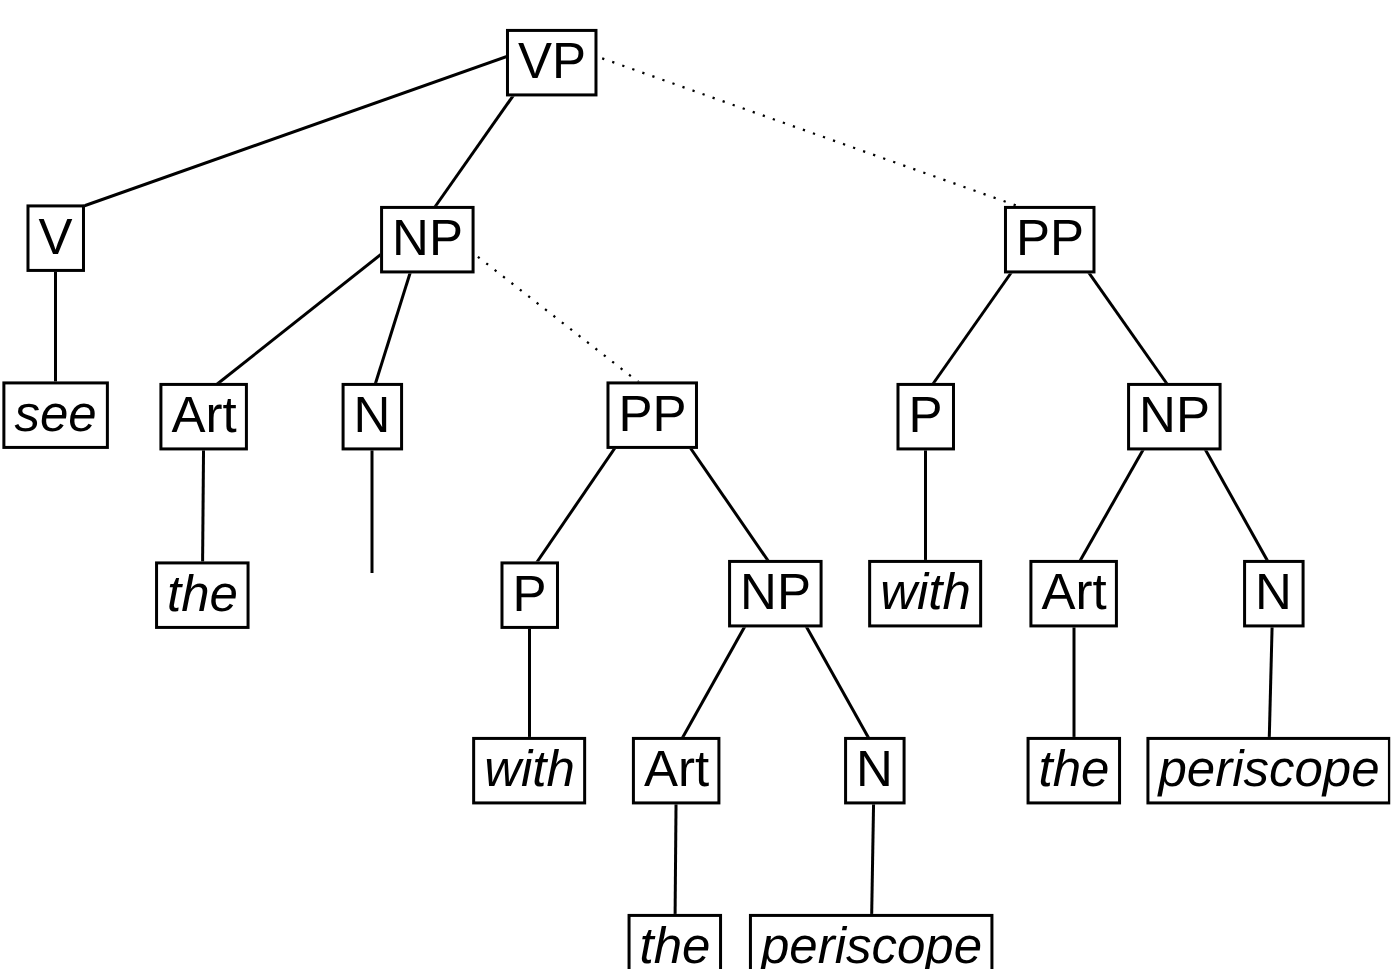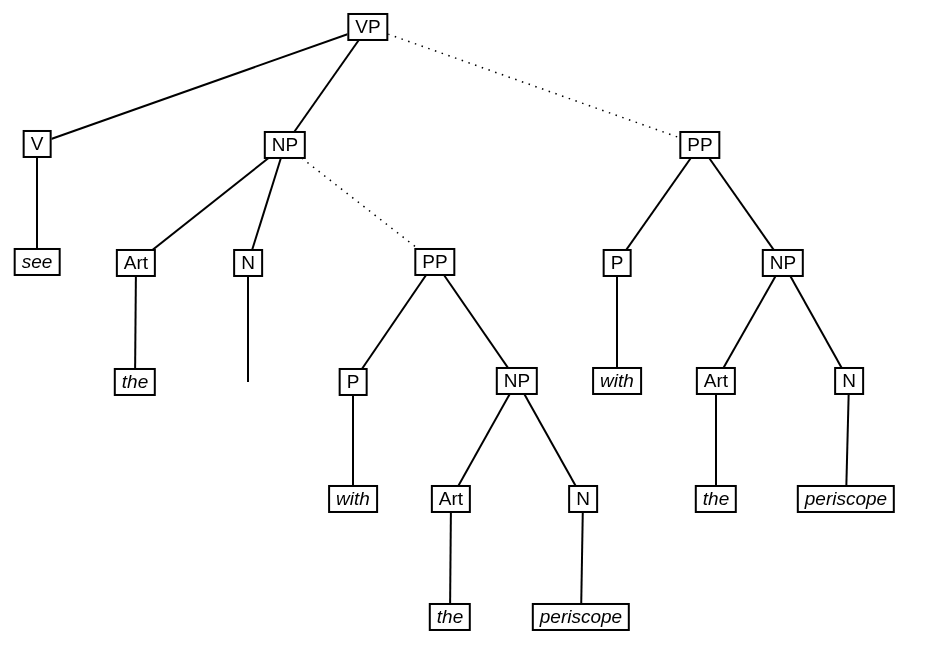--- a/index.html
+++ b/index.html
@@ -32,25 +32,26 @@
     stroke-width: 1.5;
     stroke-dasharray: 1.5 5.6;
   }
   .node {
     position: absolute;
     transform: translate(-50%, -50%);
     z-index: 1;
     background: #ffffff;
     border: 2px solid #000000;
     color: #000000;
-    font-size: 19px;
+    font-size: 34px;
     line-height: 1.16;
     padding: 1px 6px;
     white-space: nowrap;
     text-align: center;
+    margin-top: 15px;
   }
   .node.word {
     font-style: italic;
   }
 </style>
 </head>
 <body>
 
 <div id="canvas">
   <svg id="edges" xmlns="http://www.w3.org/2000/svg">

